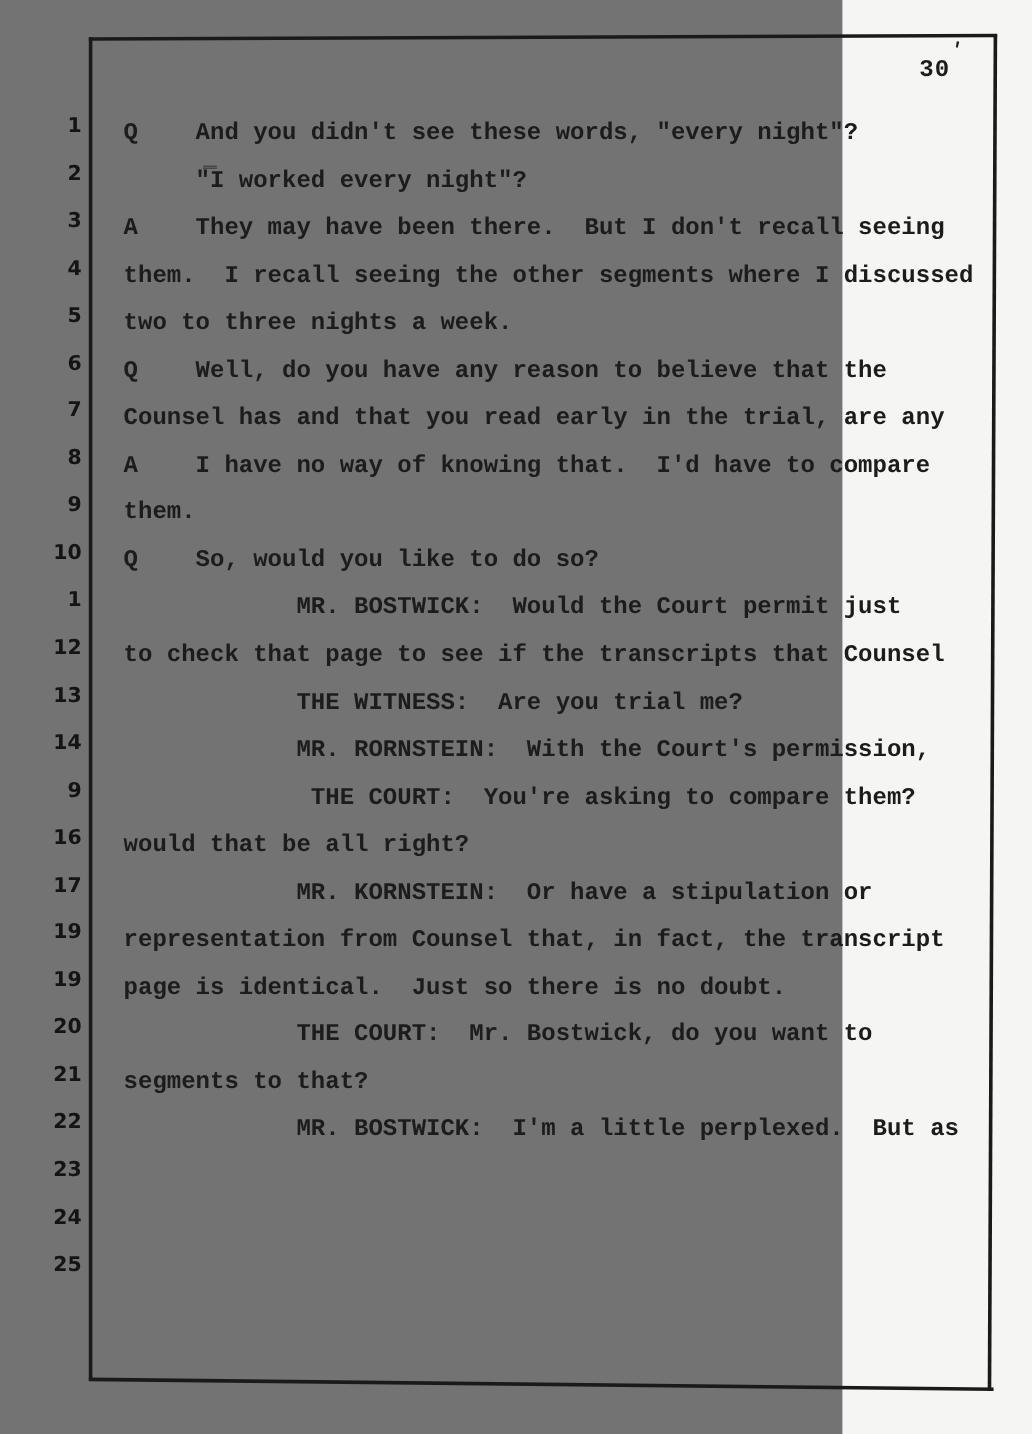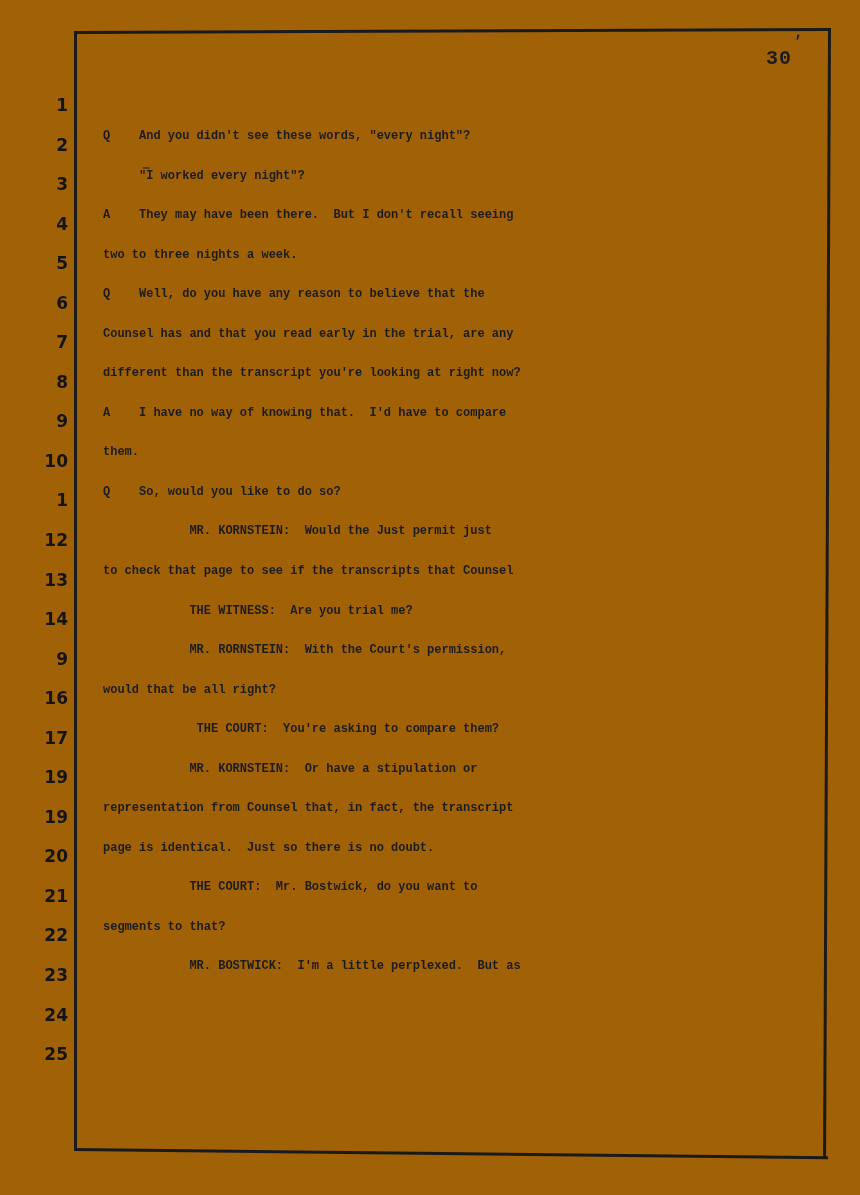--- a/index.html
+++ b/index.html
@@ -5,23 +5,23 @@
   html, body {
     margin: 0;
     padding: 0;
     background: #f5f5f3;
     width: 860px;
     height: 1195px;
     overflow: hidden;
   }
   .scan {
     position: relative;
-    width: 860px;
+    width: 702px;
     height: 1195px;
-    background: #a16207;
+    background: #737373;
     font-family: "Liberation Mono", "DejaVu Sans Mono", monospace;
     color: #1c1c1c;
     filter: blur(0.2px);
     text-decoration: underline;
   }
   
   .b-top, .b-left, .b-right, .b-bottom {
     position: absolute;
     background: #1a1a1a;
   }
@@ -63,24 +63,23 @@
   }
   .numrow {
     height: 39.55px;
     line-height: 39.55px;
   }
 
   .text-col {
     position: absolute;
     left: 103px;
     top: 92px;
-    font-size: 12px;
+    font-size: 20px;
     font-weight: 700;
     color: #1c1c1c;
-    margin-top: 25px;
   }
   .textrow {
     height: 39.55px;
     line-height: 39.55px;
     white-space: pre;
   }
 </style>
 </head>
 <body>
 
@@ -120,33 +119,33 @@
       <div class="numrow">22</div>
       <div class="numrow">23</div>
       <div class="numrow">24</div>
       <div class="numrow">25</div>
     </div>
 
   <div class="text-col">
       <div class="textrow">Q    And you didn't see these words, "every night"?</div>
       <div class="textrow">     "̿I worked every night"?</div>
       <div class="textrow">A    They may have been there.  But I don't recall seeing</div>
+      <div class="textrow">them.  I recall seeing the other segments where I discussed</div>
       <div class="textrow">two to three nights a week.</div>
       <div class="textrow">Q    Well, do you have any reason to believe that the</div>
       <div class="textrow">Counsel has and that you read early in the trial, are any</div>
-      <div class="textrow">different than the transcript you're looking at right now?</div>
       <div class="textrow">A    I have no way of knowing that.  I'd have to compare</div>
       <div class="textrow">them.</div>
       <div class="textrow">Q    So, would you like to do so?</div>
-      <div class="textrow">            MR. KORNSTEIN:  Would the Just permit just</div>
+      <div class="textrow">            MR. BOSTWICK:  Would the Court permit just</div>
       <div class="textrow">to check that page to see if the transcripts that Counsel</div>
       <div class="textrow">            THE WITNESS:  Are you trial me?</div>
       <div class="textrow">            MR. RORNSTEIN:  With the Court's permission,</div>
+      <div class="textrow">             THE COURT:  You're asking to compare them?</div>
       <div class="textrow">would that be all right?</div>
-      <div class="textrow">             THE COURT:  You're asking to compare them?</div>
       <div class="textrow">            MR. KORNSTEIN:  Or have a stipulation or</div>
       <div class="textrow">representation from Counsel that, in fact, the transcript</div>
       <div class="textrow">page is identical.  Just so there is no doubt.</div>
       <div class="textrow">            THE COURT:  Mr. Bostwick, do you want to</div>
       <div class="textrow">segments to that?</div>
       <div class="textrow">            MR. BOSTWICK:  I'm a little perplexed.  But as</div>
     </div>
 
 </div>
 

